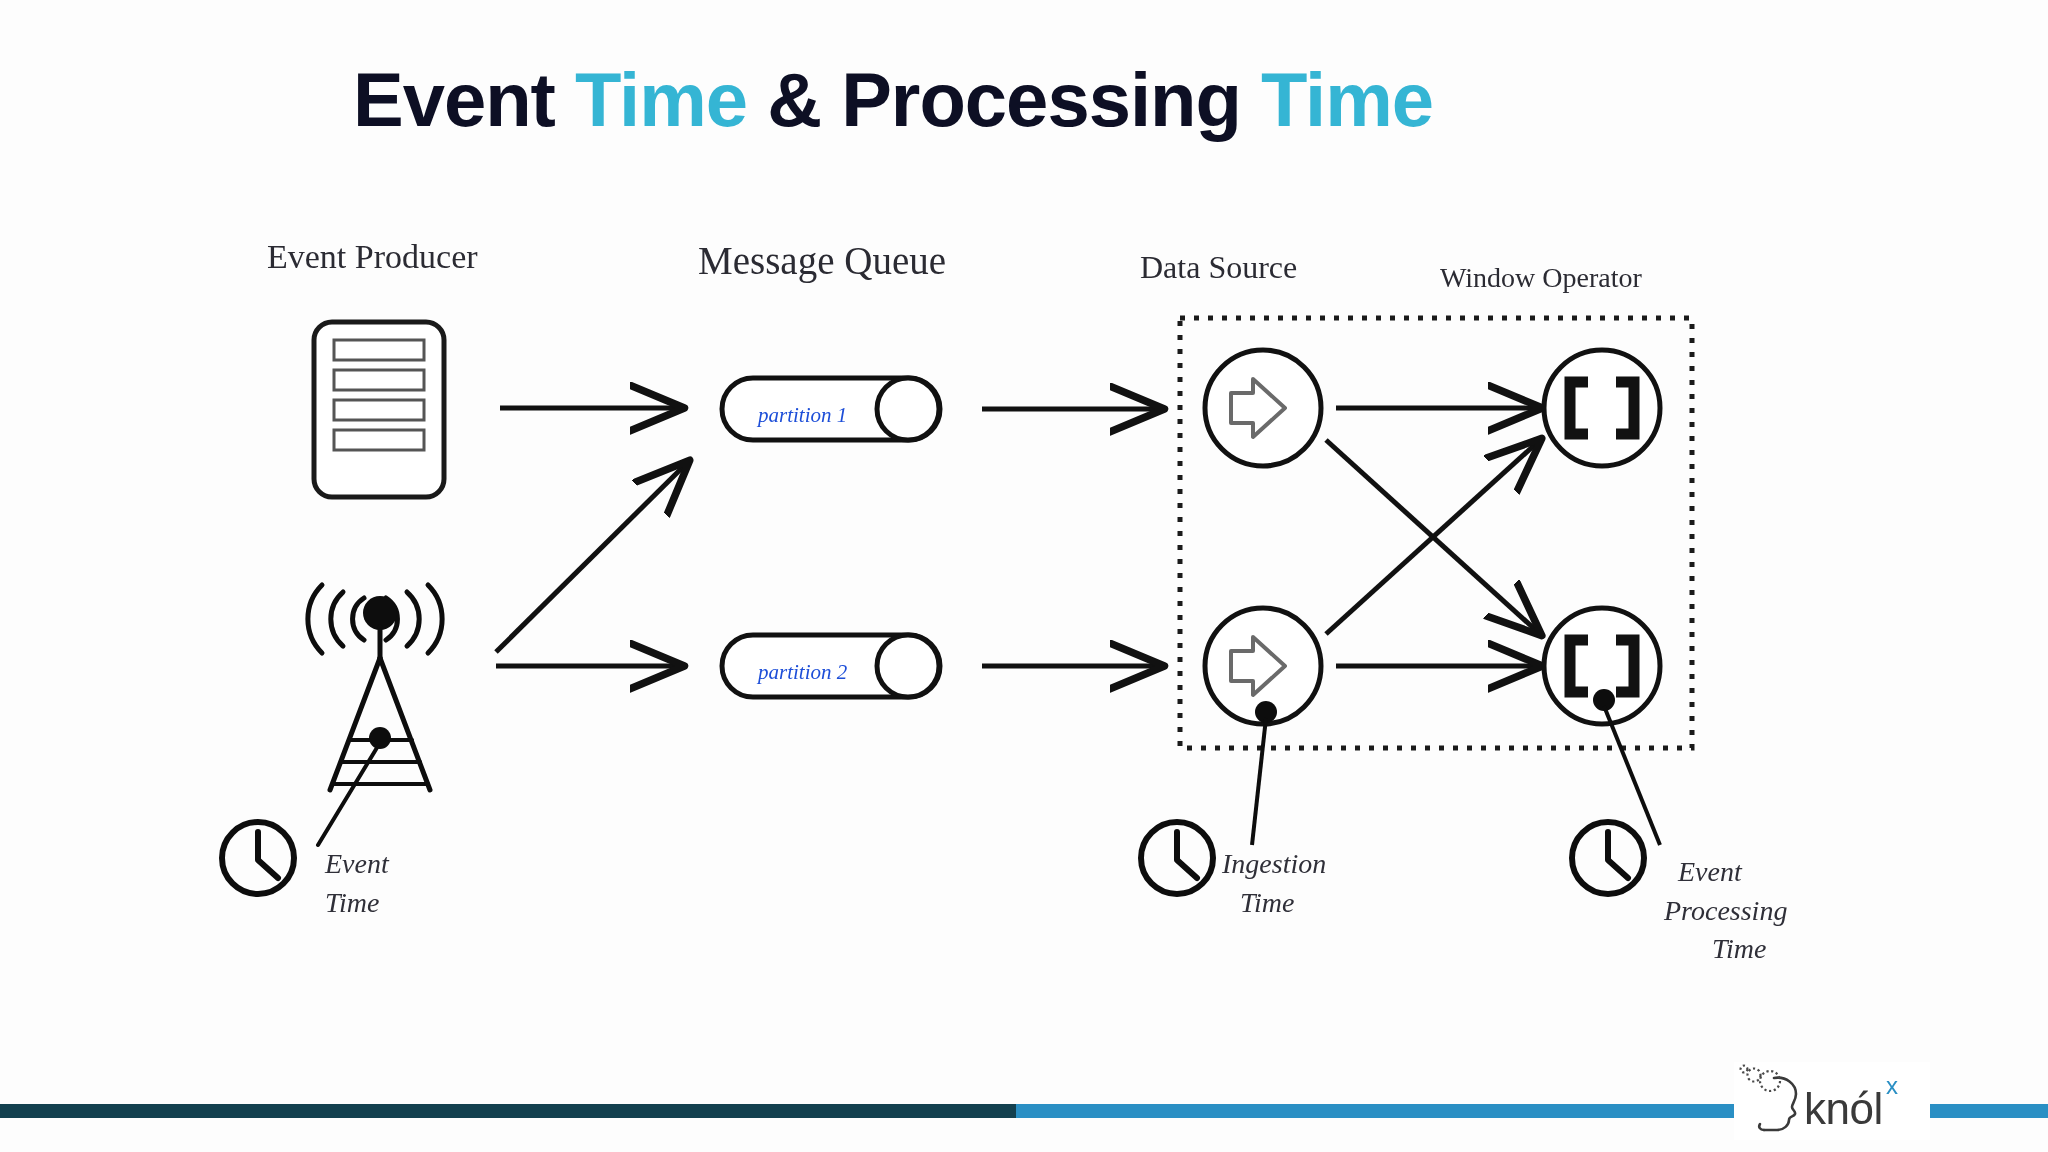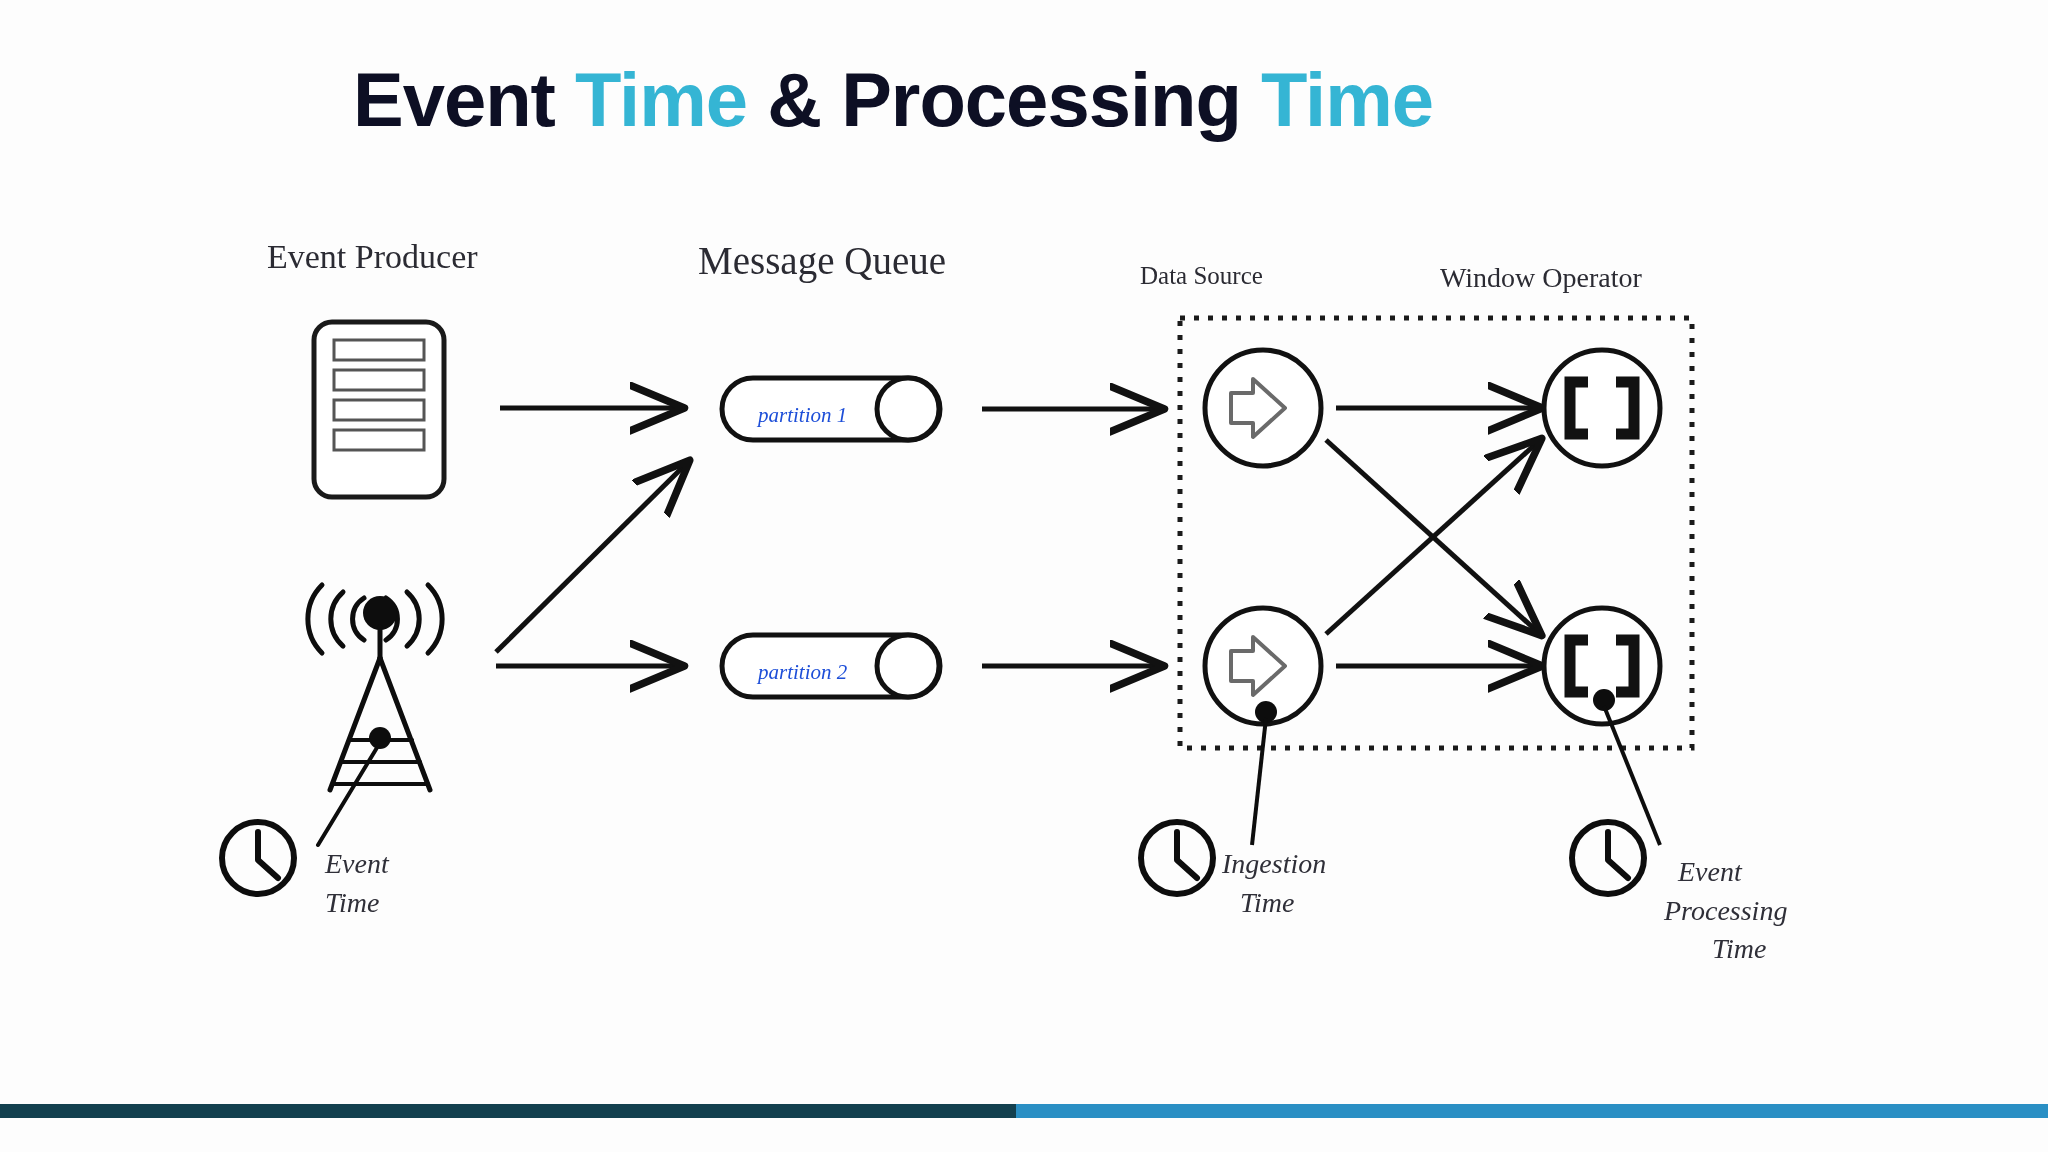--- a/index.html
+++ b/index.html
@@ -45,21 +45,21 @@
   
   .col-label{
     position:absolute;
     font-family:"Liberation Serif", serif;
     font-weight:normal;
     color:#2b2b33;
     white-space:nowrap;
   }
   #label-event-producer{left:232px;top:238px;font-size:34px;margin-left:35px;}
   #label-message-queue{left:698px;top:238px;font-size:39px;}
-  #label-data-source{left:1140px;top:262px;font-size:25px;}
+  #label-data-source{left:1140px;top:249px;font-size:32px;}
   #label-window-operator{left:1440px;top:262px;font-size:28px;}
 
   
   .pill-text{
     position:absolute;
     font-family:"Liberation Serif", serif;
     font-style:italic;
     font-size:21px;
     color:#1d4ed8;
     white-space:nowrap;
@@ -243,14 +243,34 @@
     <span class="l1">Event</span>
     <span>Processing</span>
     <span class="l3">Time</span>
   </div>
 
   <div id="bottom-bar">
     <div id="bar-dark"></div>
     <div id="bar-light"></div>
   </div>
 
+  <div id="logo">
+    <svg width="196" height="78" viewBox="0 0 196 78" xmlns="http://www.w3.org/2000/svg">
+
+      <g fill="none" stroke="#3a3a3a" stroke-width="2.6" stroke-linecap="round" stroke-linejoin="round">
+        <path d="M40,16 C52,14 62,22 62,32 C62,38 58,42 58,45
+                 C58,48 62,49 61,52 C60,55 55,54 55,58
+                 C55,63 50,68 43,68 L30,68"></path>
+        <path d="M30,68 C26,68 24,65 26,62"></path>
+      </g>
+
+      <g fill="none" stroke="#4a4a4a" stroke-width="2.2" stroke-dasharray="2.2 2.6">
+        <circle cx="36" cy="19" r="10"></circle>
+        <circle cx="20" cy="13" r="6.5"></circle>
+        <circle cx="10" cy="7" r="3.4"></circle>
+      </g>
+
+      <text x="70" y="62" font-family="'Liberation Sans', sans-serif" font-size="44" fill="#3a3a3a" letter-spacing="-0.5">knól</text>
+      <text x="152" y="32" font-family="'Liberation Sans', sans-serif" font-size="24" fill="#2a8fc4">x</text>
+    </svg>
+  </div>
 
 </div>
 
 </body></html>

